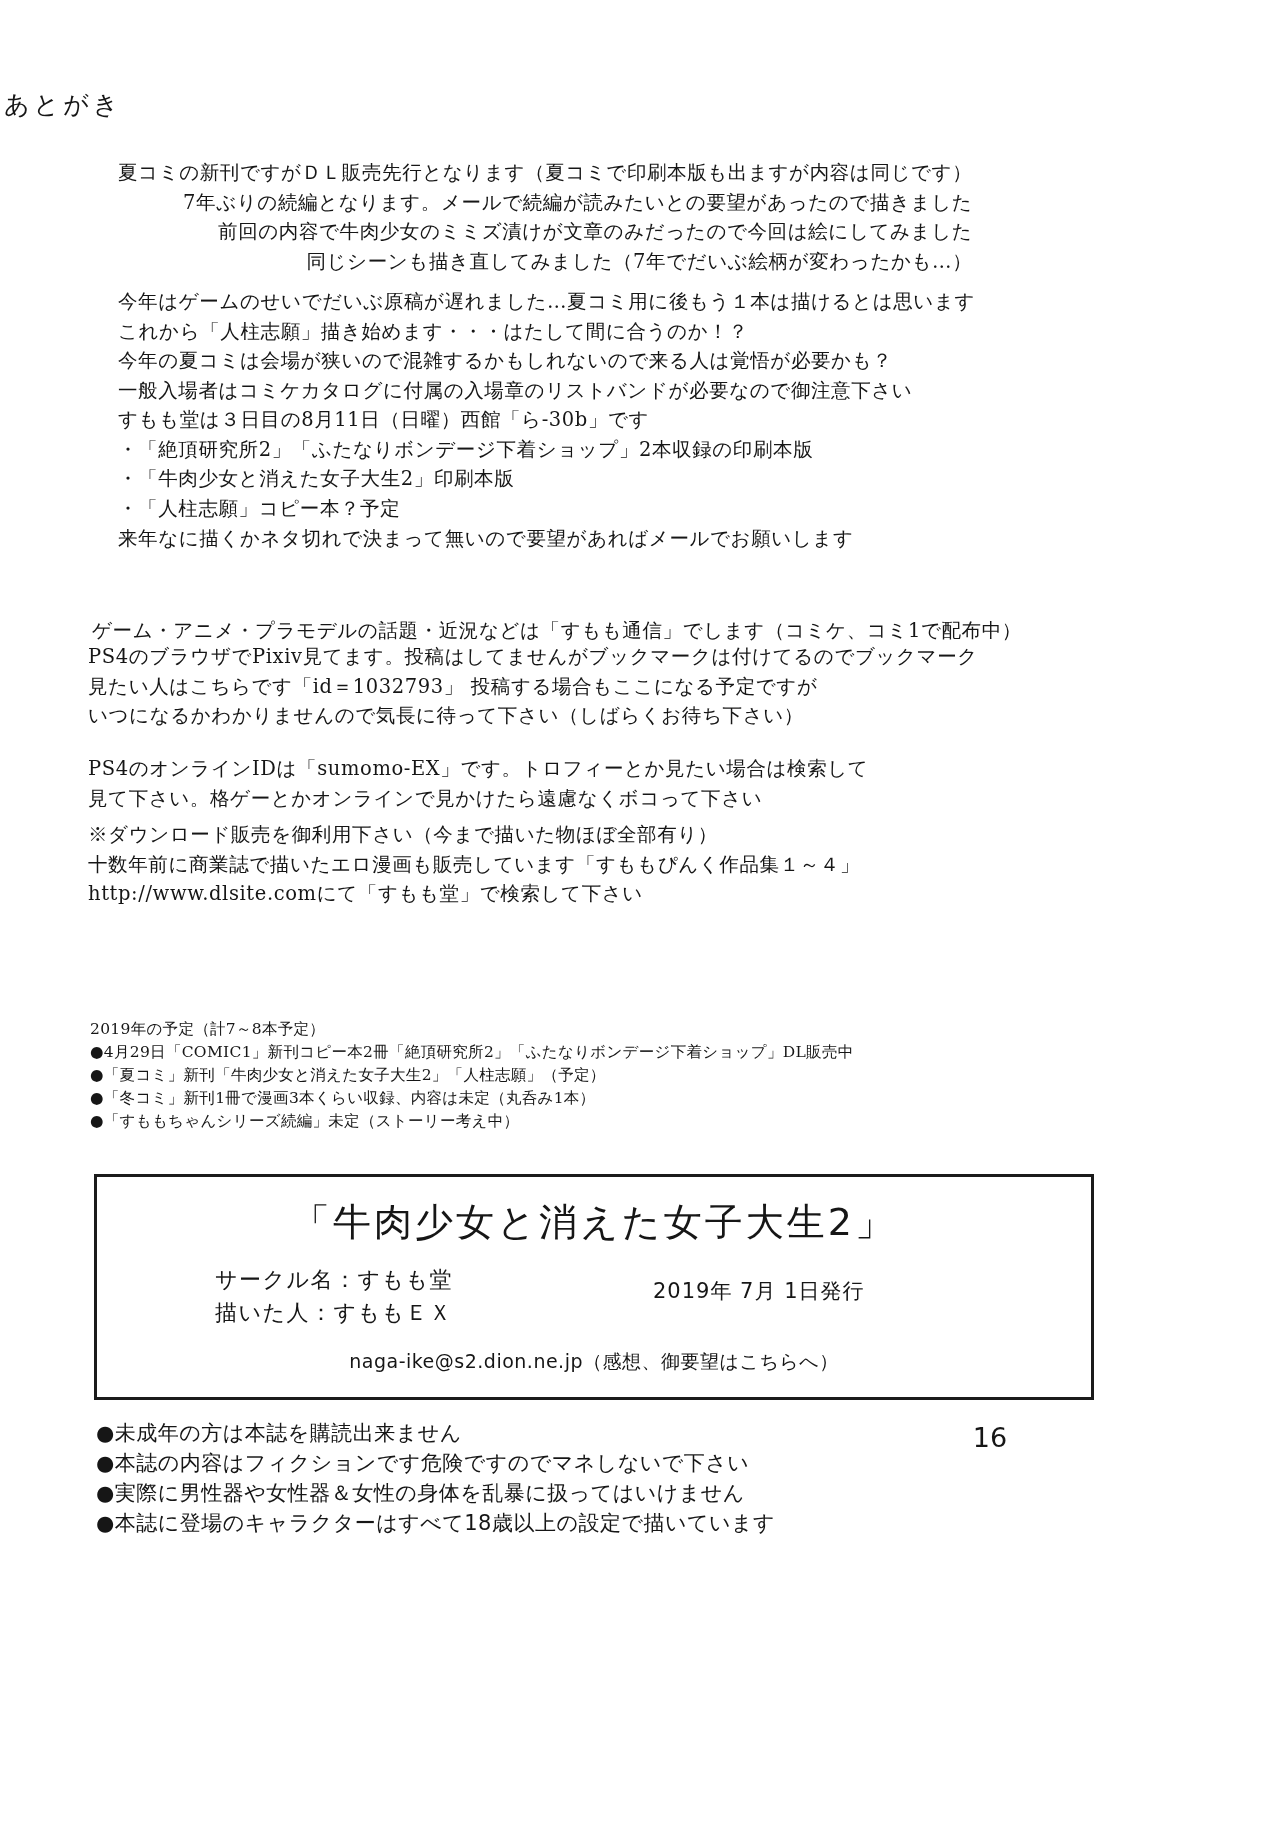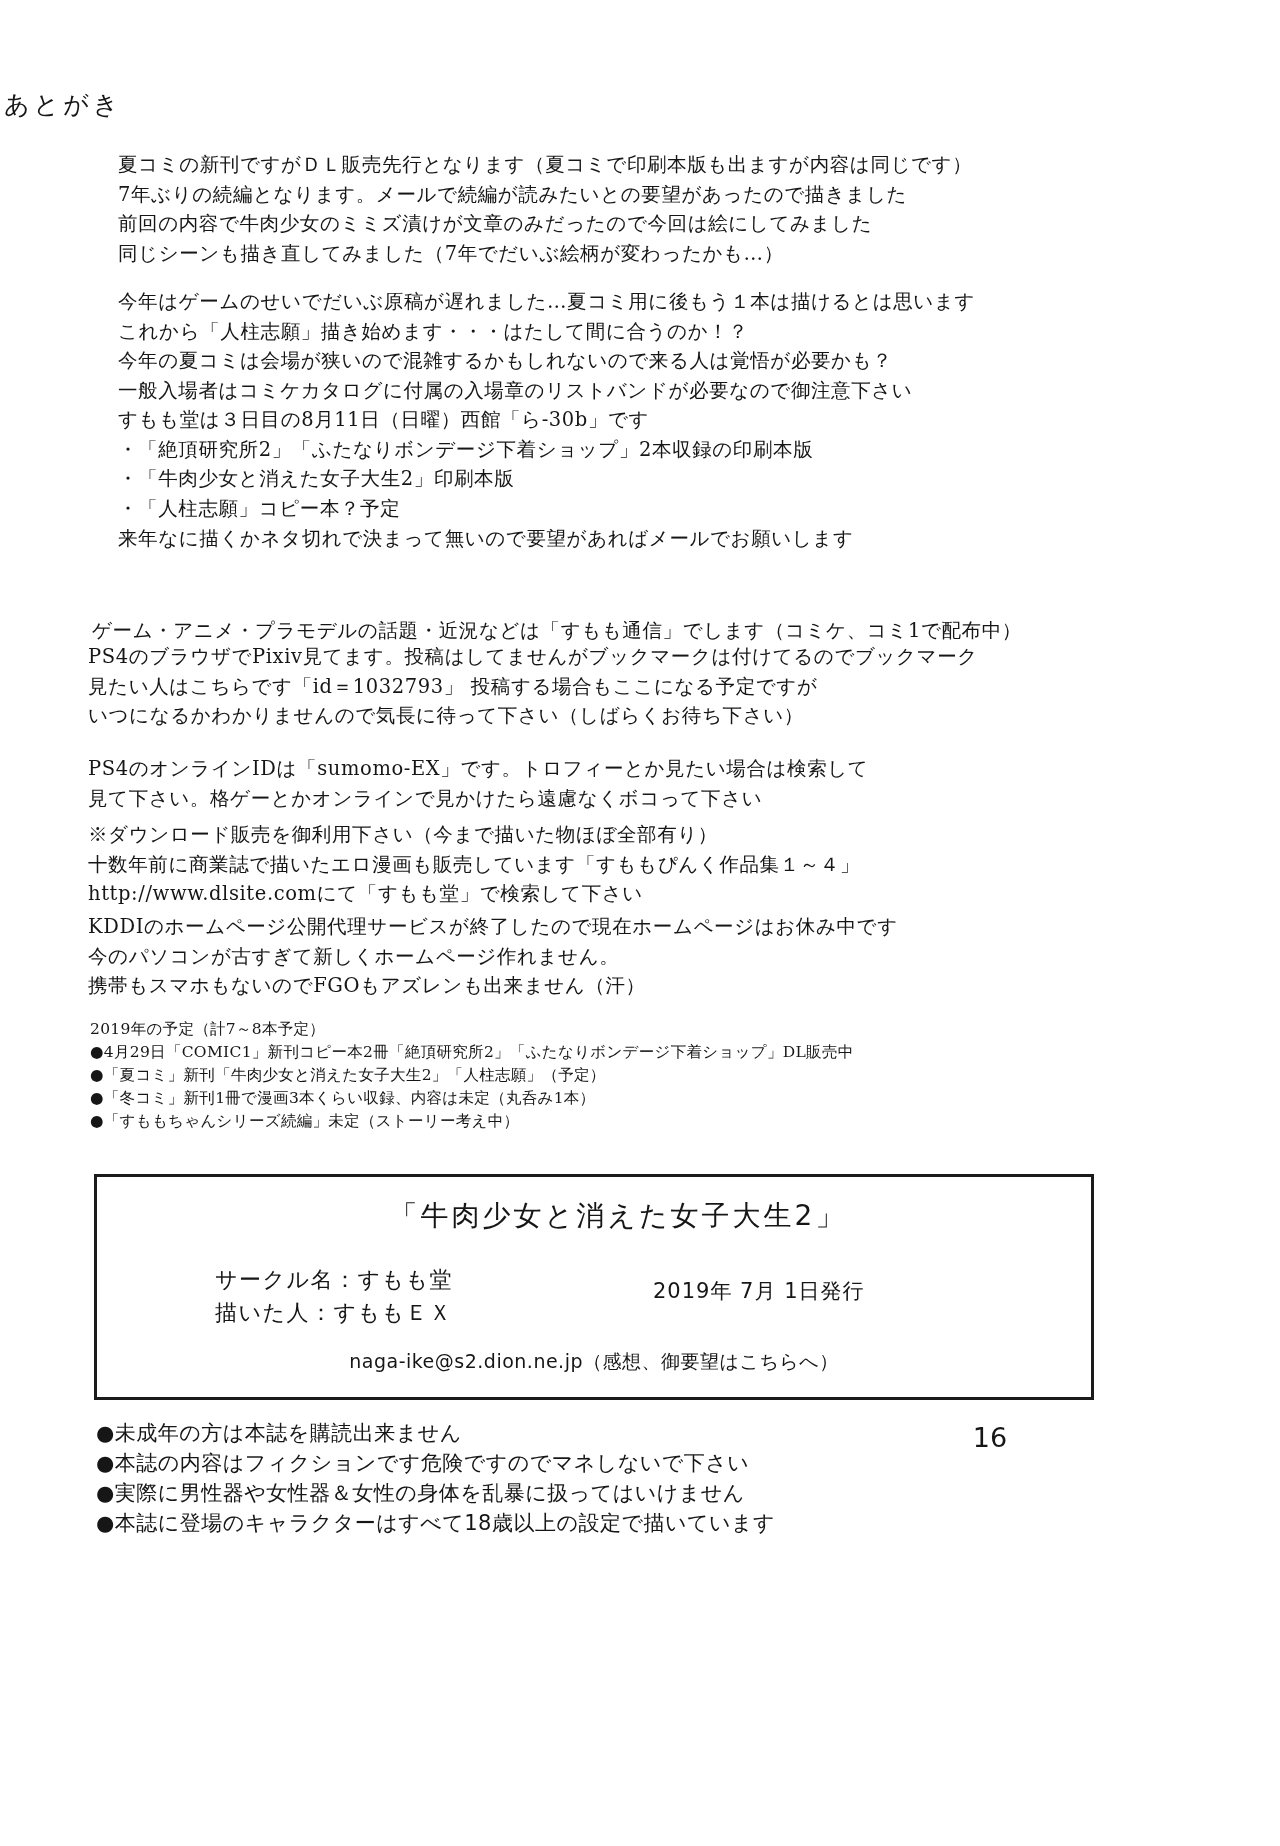--- a/index.html
+++ b/index.html
@@ -35,21 +35,21 @@
   
   .body-block {
     position: absolute;
     font-size: 19.5px;
     line-height: 29.5px;
     letter-spacing: 0.6px;
     white-space: pre-wrap;
     font-family: "DejaVu Serif", "Liberation Serif", serif;
   }
 
-  .b1 { top: 150px; left: 118px; }
+  .b1 { top: 158px; left: 118px; text-align: right; }
   .b2 { top: 287px; left: 118px; }
   .b3 { top: 524px; left: 118px; }
   .b4 { top: 588px; left: 92px; margin-top: 28px; }
   .b5 { top: 642px; left: 88px; }
   .b6 { top: 754px; left: 88px; }
   .b7 { top: 820px; left: 88px; }
   .b8 { top: 912px; left: 88px; }
 
   
   .schedule {
@@ -72,24 +72,23 @@
     height: 226px;
     border: 3px solid #1b1b1b;
     box-sizing: border-box;
   }
   .colophon-title {
     position: absolute;
     top: 20px;
     left: 0;
     width: 100%;
     text-align: center;
-    font-size: 28px;
+    font-size: 38px;
     letter-spacing: 3px;
     font-family: "DejaVu Sans", "Liberation Sans", sans-serif;
-    padding-left: 24px;
   }
   .colophon-credits {
     position: absolute;
     top: 86px;
     left: 118px;
     font-size: 22px;
     line-height: 33px;
     letter-spacing: 1.5px;
     white-space: pre-wrap;
     font-family: "DejaVu Sans", "Liberation Sans", sans-serif;
@@ -158,23 +157,20 @@
   <div class="body-block b3">来年なに描くかネタ切れで決まって無いので要望があればメールでお願いします</div>
   <div class="body-block b4">ゲーム・アニメ・プラモデルの話題・近況などは「すもも通信」でします（コミケ、コミ1で配布中）</div>
   <div class="body-block b5">PS4のブラウザでPixiv見てます。投稿はしてませんがブックマークは付けてるのでブックマーク
 見たい人はこちらです「id＝1032793」 投稿する場合もここになる予定ですが
 いつになるかわかりませんので気長に待って下さい（しばらくお待ち下さい）</div>
   <div class="body-block b6">PS4のオンラインIDは「sumomo-EX」です。トロフィーとか見たい場合は検索して
 見て下さい。格ゲーとかオンラインで見かけたら遠慮なくボコって下さい</div>
   <div class="body-block b7">※ダウンロード販売を御利用下さい（今まで描いた物ほぼ全部有り）
 十数年前に商業誌で描いたエロ漫画も販売しています「すももぴんく作品集１～４」
 http://www.dlsite.comにて「すもも堂」で検索して下さい</div>
-  <div class="body-block b8">KDDIのホームページ公開代理サービスが終了したので現在ホームページはお休み中です
-今のパソコンが古すぎて新しくホームページ作れません。
-携帯もスマホもないのでFGOもアズレンも出来ません（汗）</div>
 
   <div class="schedule">2019年の予定（計7～8本予定）
 ●4月29日「COMIC1」新刊コピー本2冊「絶頂研究所2」「ふたなりボンデージ下着ショップ」DL販売中
 ●「夏コミ」新刊「牛肉少女と消えた女子大生2」「人柱志願」（予定）
 ●「冬コミ」新刊1冊で漫画3本くらい収録、内容は未定（丸呑み1本）
 ●「すももちゃんシリーズ続編」未定（ストーリー考え中）</div>
 
   <div class="colophon">
     <div class="colophon-title">「牛肉少女と消えた女子大生2」</div>
     <div class="colophon-credits">サークル名：すもも堂

